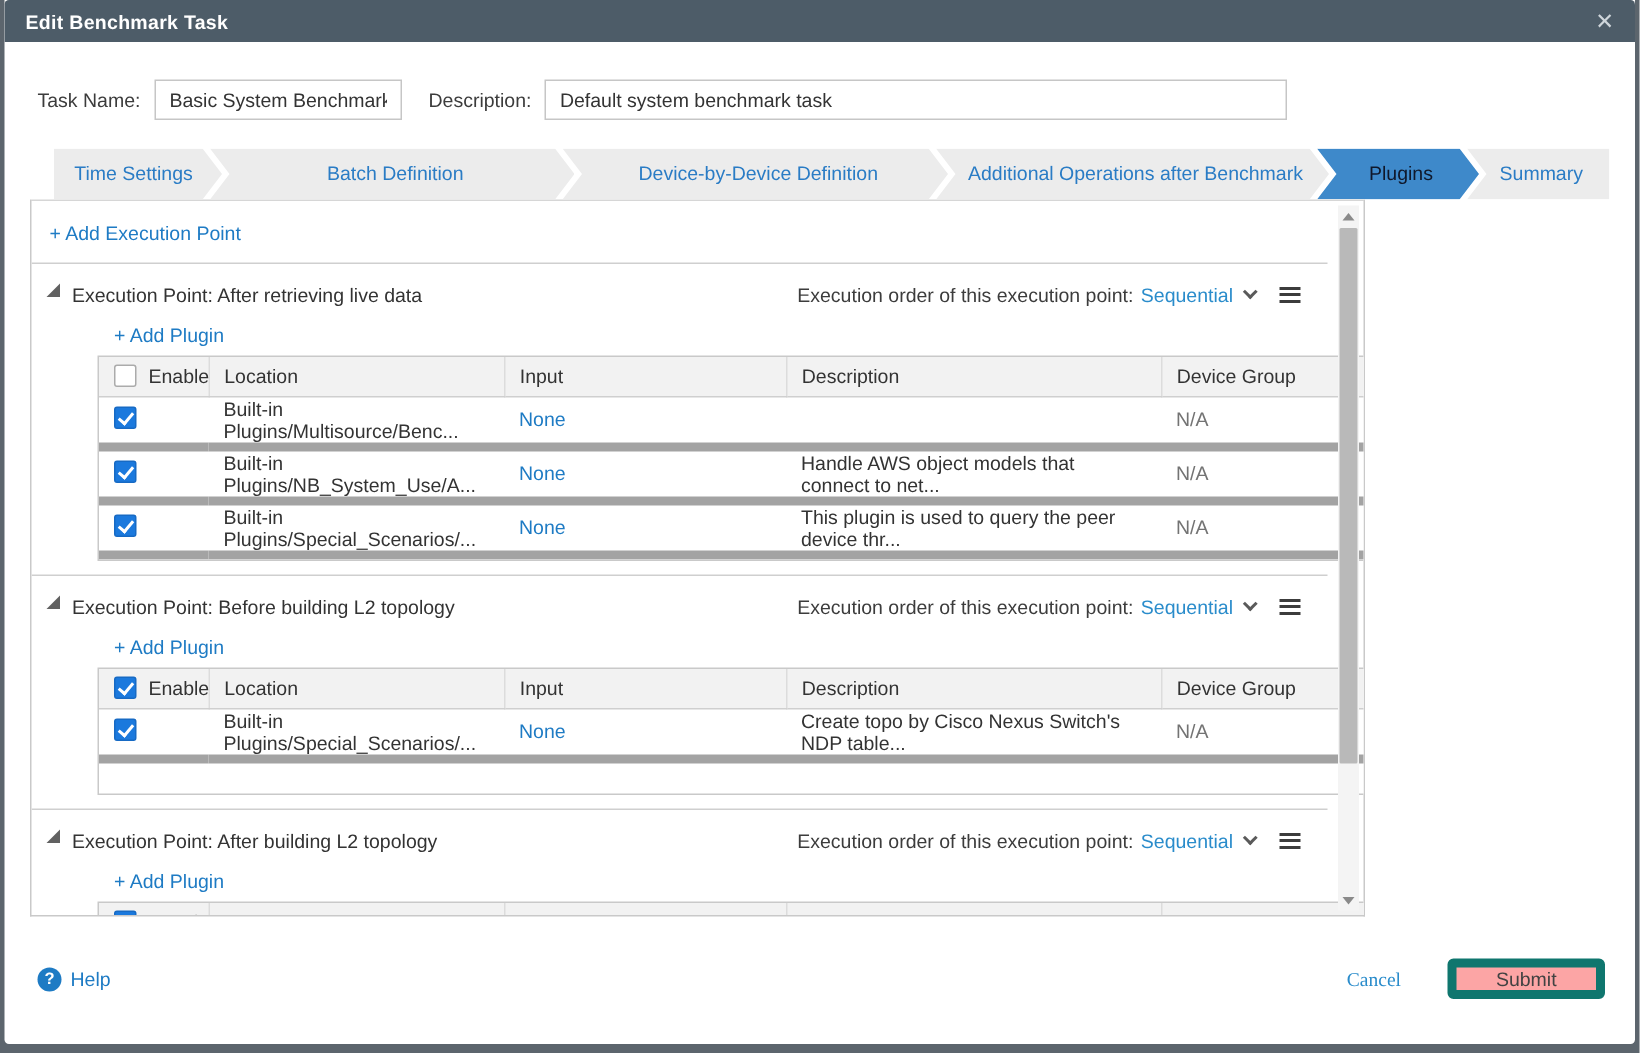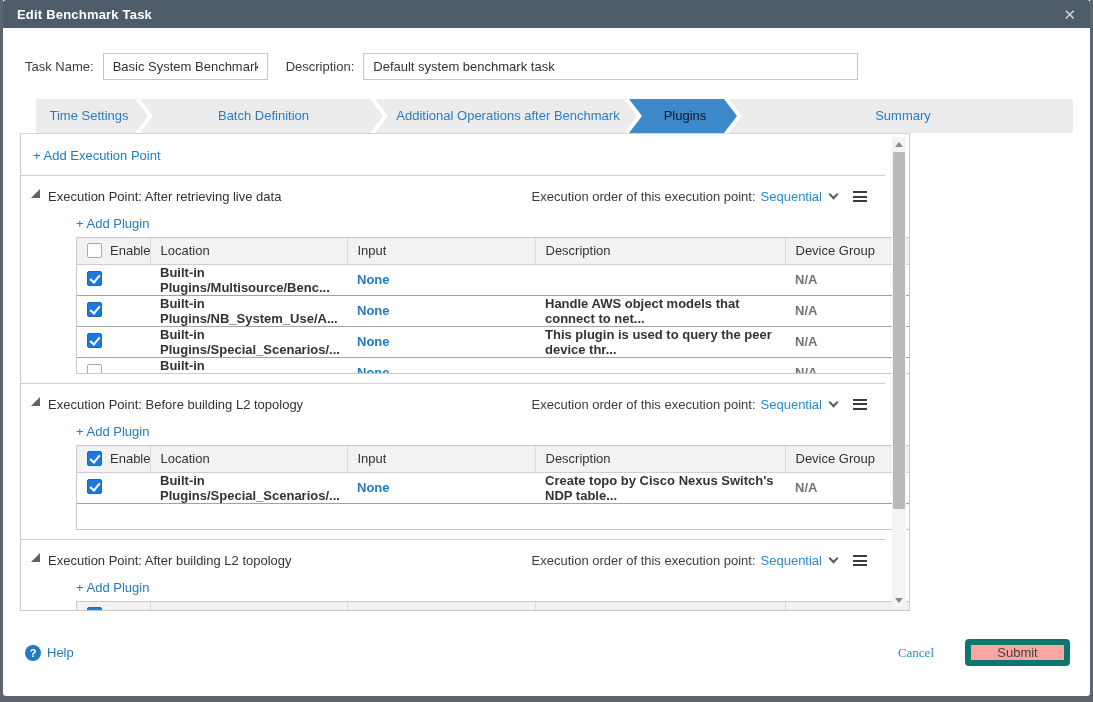--- a/index.html
+++ b/index.html
@@ -75,31 +75,31 @@
   .chev {
     width:7px; height:7px; border-right:2px solid #5a5a5a; border-bottom:2px solid #5a5a5a;
     transform:rotate(45deg); margin:-3px 0 0 8px; cursor:pointer;
   }
   .burger {
     width:14px; height:11px; margin-left:16px; cursor:pointer;
     background:repeating-linear-gradient(#3c3c3c 0 2px, transparent 2px 4.5px);
   }
   .add-plugin { margin:10px 0 6px 55px; display:inline-block; }
   
-  .twrap { position:relative; margin-left:55px; width:963px; border:1px solid #c9c9c9; overflow:hidden; background:#fff; }
+  .twrap { position:relative; margin-left:44px; width:963px; border:1px solid #c9c9c9; overflow:hidden; background:#fff; }
   .h137{height:137px;} .h85{height:85px;} .h27{height:27px;}
   table { border-collapse:collapse; table-layout:fixed; width:100%; }
   col.c-en{width:73px;} col.c-loc{width:197px;} col.c-in{width:188px;}
   col.c-desc{width:250px;} col.c-dg{width:239px;} col.c-sp{width:16px;}
   thead th {
     background:#f2f2f2; font-weight:normal; text-align:left; color:#333;
     height:26px; padding:0 10px; border-right:1px solid #dcdcdc; border-bottom:1px solid #cfcfcf;
   }
   thead th:last-child { border-right:none; }
-  tbody td { height:27px; padding:0 10px; border-bottom:1px solid #a3a3a3; color:#333;font-weight:bold; }
+  tbody td { height:27px; padding:0 10px; border-bottom:6px solid #a3a3a3; color:#333; }
   .na { color:#737373; }
   .en-cell { display:flex; align-items:center; }
   .cb {
     width:15px; height:15px; border:1px solid #ababab; border-radius:2px; background:#fff;
     display:inline-block; position:relative; cursor:pointer; flex:none;
   }
   .cb.checked { background:#1b79dd; border-color:#176ac4; }
   .cb.checked::after {
     content:""; position:absolute; left:4px; top:1px; width:4px; height:8px;
     border-right:2px solid #fff; border-bottom:2px solid #fff; transform:rotate(40deg);
@@ -147,20 +147,21 @@
   <div class="form-row">
     <label>Task Name:</label>
     <input class="inp-name" type="text" value="Basic System Benchmark" style="">
     <label class="lbl-desc">Description:</label>
     <input class="inp-desc" type="text" value="Default system benchmark task" style="">
   </div>
 
   <div class="tabs">
     <div class="tab t0">Time Settings</div>
     <div class="tab t1">Batch Definition</div>
+    <div class="tab t2">Device-by-Device Definition</div>
     <div class="tab t3">Additional Operations after Benchmark</div>
     <div class="tab t4 active">Plugins</div>
     <div class="tab">Summary</div>
   </div>
 
   <div class="panel">
 
     <span class="link add-exec">+ Add Execution Point</span>
     <div class="divider"></div>
 

